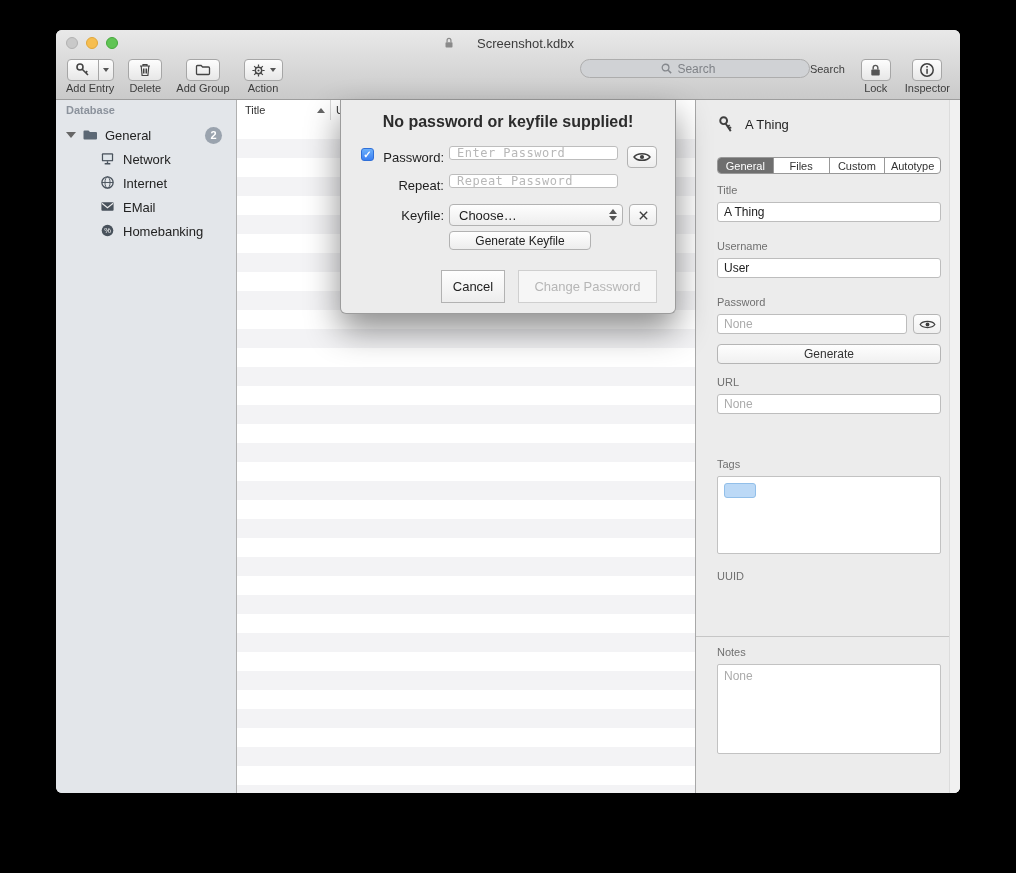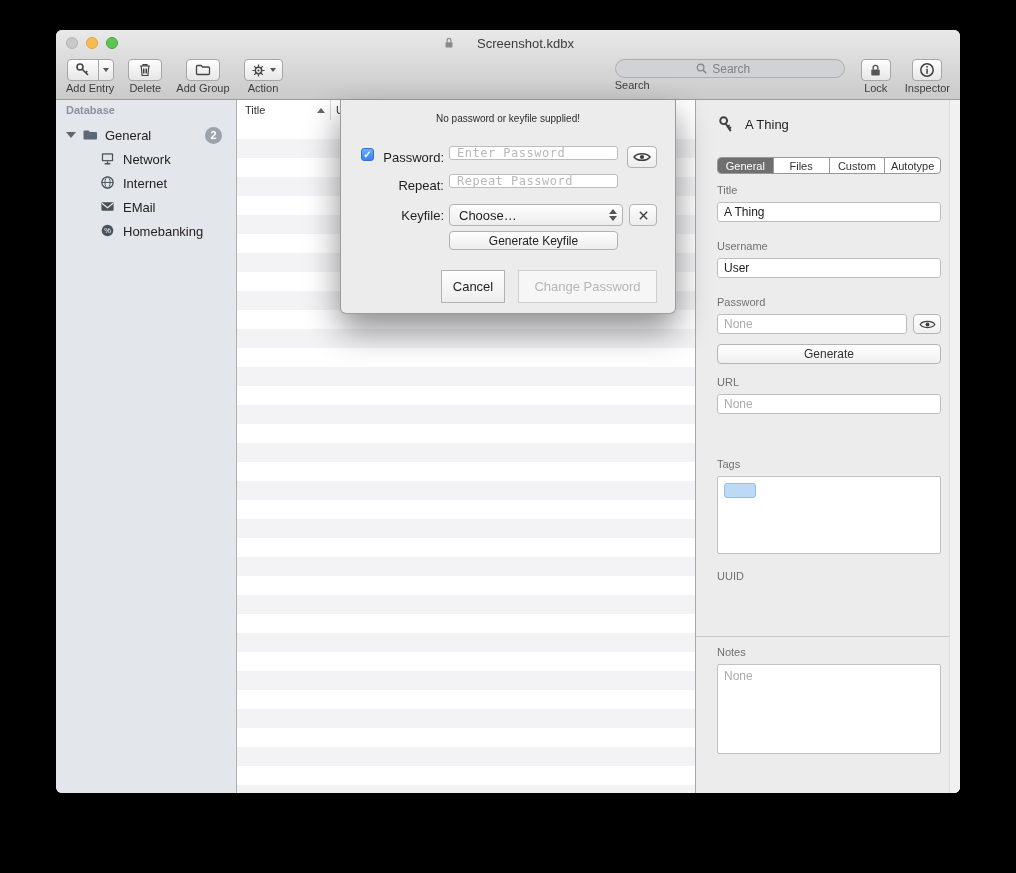--- a/index.html
+++ b/index.html
@@ -36,21 +36,21 @@
     height:22px;min-width:34px;background:linear-gradient(#fdfdfd,#e7e7e7);
     border:1px solid #a6a6a6;border-radius:4px;display:flex;align-items:center;
     justify-content:center;box-sizing:border-box;padding:0 6px;
   }
   .tbtn.split{padding:0;}
   .tbtn.split .seg{padding:0 7px;display:flex;align-items:center;height:100%;}
   .tbtn.split .seg.arrow{border-left:1px solid #a6a6a6;padding:0 4px;}
   .tlabel{font-size:11px;color:#3d3d3d;margin-top:1px;white-space:nowrap;}
   .caret-down{width:0;height:0;border-left:3.5px solid transparent;border-right:3.5px solid transparent;border-top:4px solid #555;display:inline-block;}
   .tspacer{flex:1;}
-  .searchwrap{display:flex;flex-direction:column;align-items:flex-start;margin-right:16px;}
+  .searchwrap{display:flex;flex-direction:row;align-items:center;margin-right:16px;}
   .searchfield{
     width:230px;height:19px;border-radius:10px;background:#d0d2d5;
     border:1px solid #adadad;box-sizing:border-box;display:flex;align-items:center;justify-content:center;
   }
   .searchfield input{
     border:none;background:transparent;outline:none;width:200px;text-align:center;
     font-size:12px;color:#444;font-family:"Liberation Sans",sans-serif;
   }
   .searchfield input::placeholder{color:#7f8287;}
   .sicon{width:13px;height:13px;margin-right:2px;flex:0 0 auto;}
@@ -135,21 +135,21 @@
     font-family:"Liberation Sans",sans-serif;font-size:12px;color:#222;padding:4px 6px;
   }
   .i-notes::placeholder{color:#ababab;}
   .i-scroll{position:absolute;right:0;top:0;bottom:0;width:10px;background:#f1f1f1;border-left:1px solid #dcdcdc;}
   
   .dialog{
     position:absolute;left:284px;top:70px;width:336px;height:214px;background:#ececec;
     border:1px solid #9c9c9c;border-top:none;border-radius:0 0 6px 6px;box-sizing:border-box;
     box-shadow:0 16px 34px rgba(0,0,0,.45);z-index:30;
   }
-  .d-msg{position:absolute;top:13px;left:0;width:100%;text-align:center;font-size:10px;color:#2c2c2c;font-weight:normal;}
+  .d-msg{position:absolute;top:13px;left:0;width:100%;text-align:center;font-size:16px;color:#2c2c2c;font-weight:bold;}
   .d-label{position:absolute;font-size:13px;color:#1e1e1e;text-align:right;width:66px;left:37px;}
   .d-field{
     position:absolute;left:108px;width:169px;height:14px;border:1px solid #bdbdbd;border-radius:3px;
     background:#fff;box-sizing:border-box;font-family:"DejaVu Sans Mono",monospace;font-size:12px;
     padding:0 7px;outline:none;letter-spacing:.5px;color:#222;
   }
   .d-field::placeholder{color:#b8b8b8;}
   .d-eye{
     position:absolute;left:286px;width:30px;height:22px;border:1px solid #b2b2b2;border-radius:4px;
     background:linear-gradient(#fefefe,#ededed);display:flex;align-items:center;justify-content:center;box-sizing:border-box;
@@ -160,21 +160,21 @@
     font-size:13px;color:#1e1e1e;padding-left:9px;
   }
   .stepper{margin-left:auto;margin-right:5px;display:flex;flex-direction:column;align-items:center;gap:2px;}
   .tri-up{width:0;height:0;border-left:4px solid transparent;border-right:4px solid transparent;border-bottom:5px solid #555;}
   .tri-dn{width:0;height:0;border-left:4px solid transparent;border-right:4px solid transparent;border-top:5px solid #555;}
   .d-x{
     position:absolute;left:288px;top:104px;width:28px;height:22px;border:1px solid #b2b2b2;border-radius:4px;
     background:linear-gradient(#fefefe,#ededed);display:flex;align-items:center;justify-content:center;box-sizing:border-box;
   }
   .d-genkey{
-    position:absolute;left:108px;top:131px;width:169px;height:19px;border:1px solid #b2b2b2;border-radius:4px;
+    position:absolute;left:108px;top:131px;width:142px;height:19px;border:1px solid #b2b2b2;border-radius:4px;
     background:linear-gradient(#fefefe,#ededed);font-size:12px;color:#222;display:flex;
     align-items:center;justify-content:center;box-sizing:border-box;
   }
   .d-btn{
     position:absolute;top:170px;height:33px;border:1px solid #b2b2b2;border-radius:0;
     background:linear-gradient(#fefefe,#ededed);font-size:13px;color:#222;display:flex;
     align-items:center;justify-content:center;box-sizing:border-box;
   }
   .d-btn.cancel{left:100px;width:64px;}
   .d-btn.disabled{left:177px;width:139px;color:#b6b6b6;background:#f6f6f6;border-color:#cfcfcf;}

